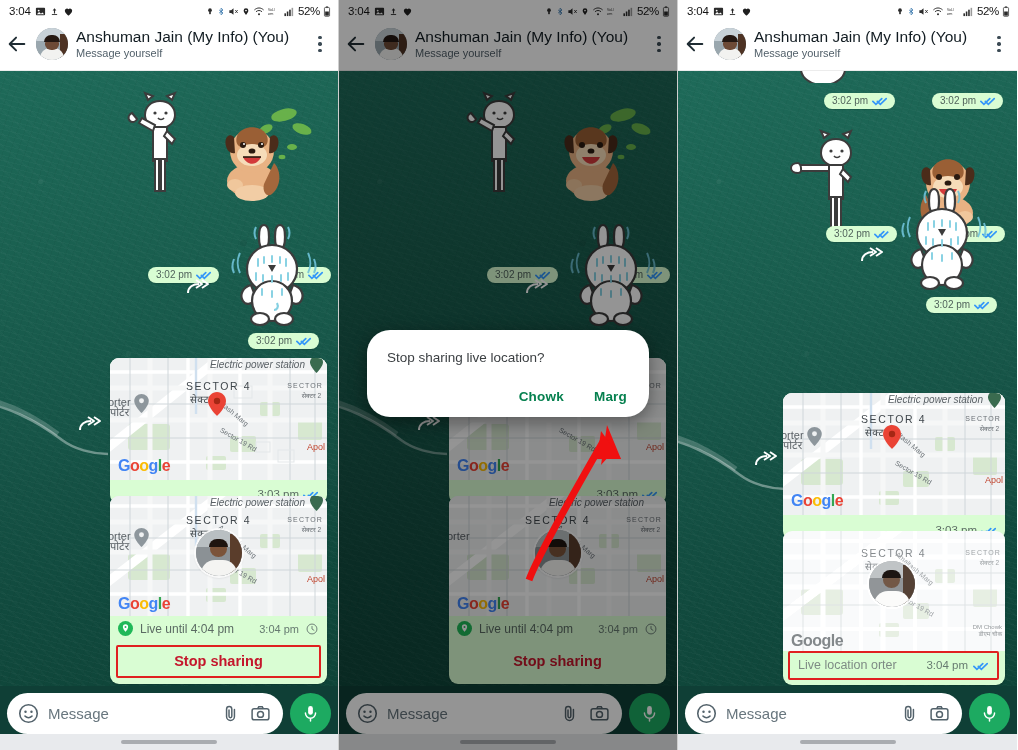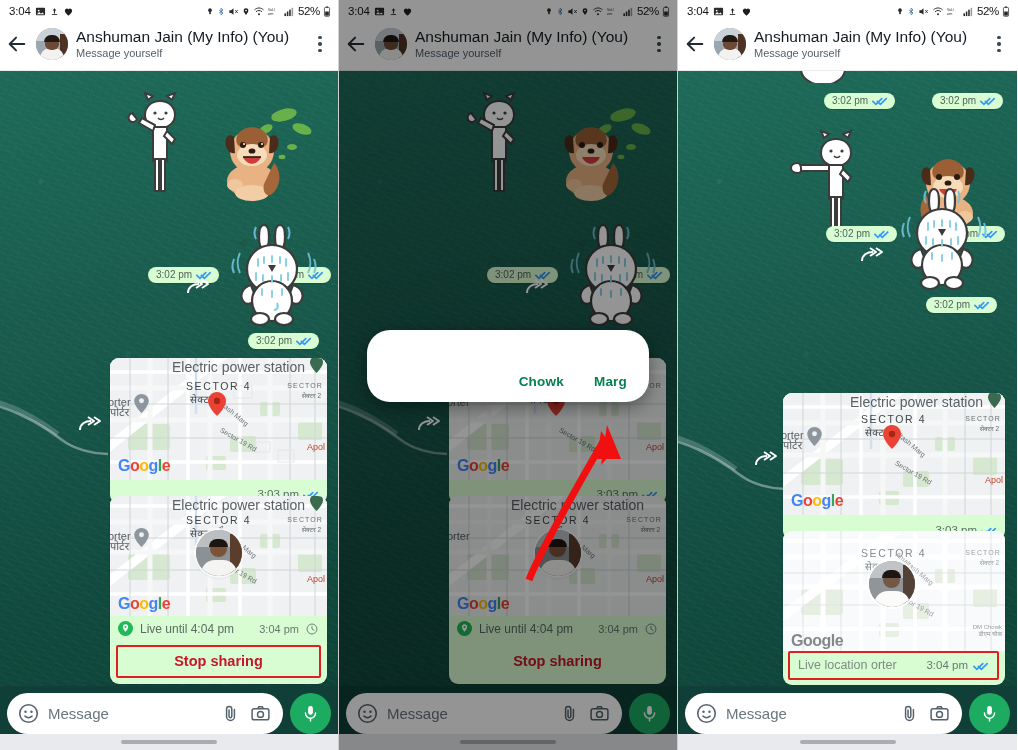--- a/index.html
+++ b/index.html
@@ -123,21 +123,21 @@
   .map svg { display:block; width:100%; height:100%; }
   .map-lbl {
     position:absolute; pointer-events:none;
     color:#4b5257; white-space:nowrap;
     font-family:"Liberation Sans", sans-serif;
   }
   .lbl-sector4 { font-size:10.5px; letter-spacing:1.6px; color:#3f464b; font-weight:400; }
   .lbl-sector4hi { font-size:10px; letter-spacing:.6px; color:#3f464b; }
   .lbl-sector2 { font-size:7px; letter-spacing:1.1px; color:#6a7075; }
   .lbl-sector2hi { font-size:6.5px; color:#6a7075; }
-  .lbl-eps { font-size:14px; color:#5a6166; }
+  .lbl-eps { font-size:10px; color:#5a6166;font-style:italic; }
   .lbl-apol { font-size:9px; color:#c0452f; }
   .lbl-road { font-size:7px; color:#6e757a; }
   .lbl-porter { font-size:11px; color:#5a6166; }
   .lbl-chowk { font-size:6px; color:#8d9398; line-height:7px; text-align:right; }
 
   .gpin { position:absolute; width:18px; height:24px; }
   .gpin svg { display:block; }
   .poipin { position:absolute; width:13px; height:17px; }
   .glogo { position:absolute; font-size:0; line-height:0; }
   .glogo span {
@@ -1013,20 +1013,21 @@
             </svg>
           </div>
       </div>
     </div>
     <div class="navbar">
         <i></i>
       </div>
 
     <div class="scrim"></div>
     <div class="dialog">
+      <div class="dlg-title">Stop sharing live location?</div>
       <div class="dlg-actions">
         <span class="dlg-btn">Chowk</span>
         <span class="dlg-btn">Marg</span>
       </div>
     </div>
     <svg class="arrow" viewBox="0 0 339 750">
       <path d="M190 240C198 218 235 152 265 100" stroke="#f01010" stroke-width="7" fill="none" transform="translate(0,340)"></path>
       <path d="M268 425l14 34-11-4-9 10z" fill="#f01010"></path>
       <path d="M262 431l20 28-24 0z" fill="#f01010"></path>
     </svg>

